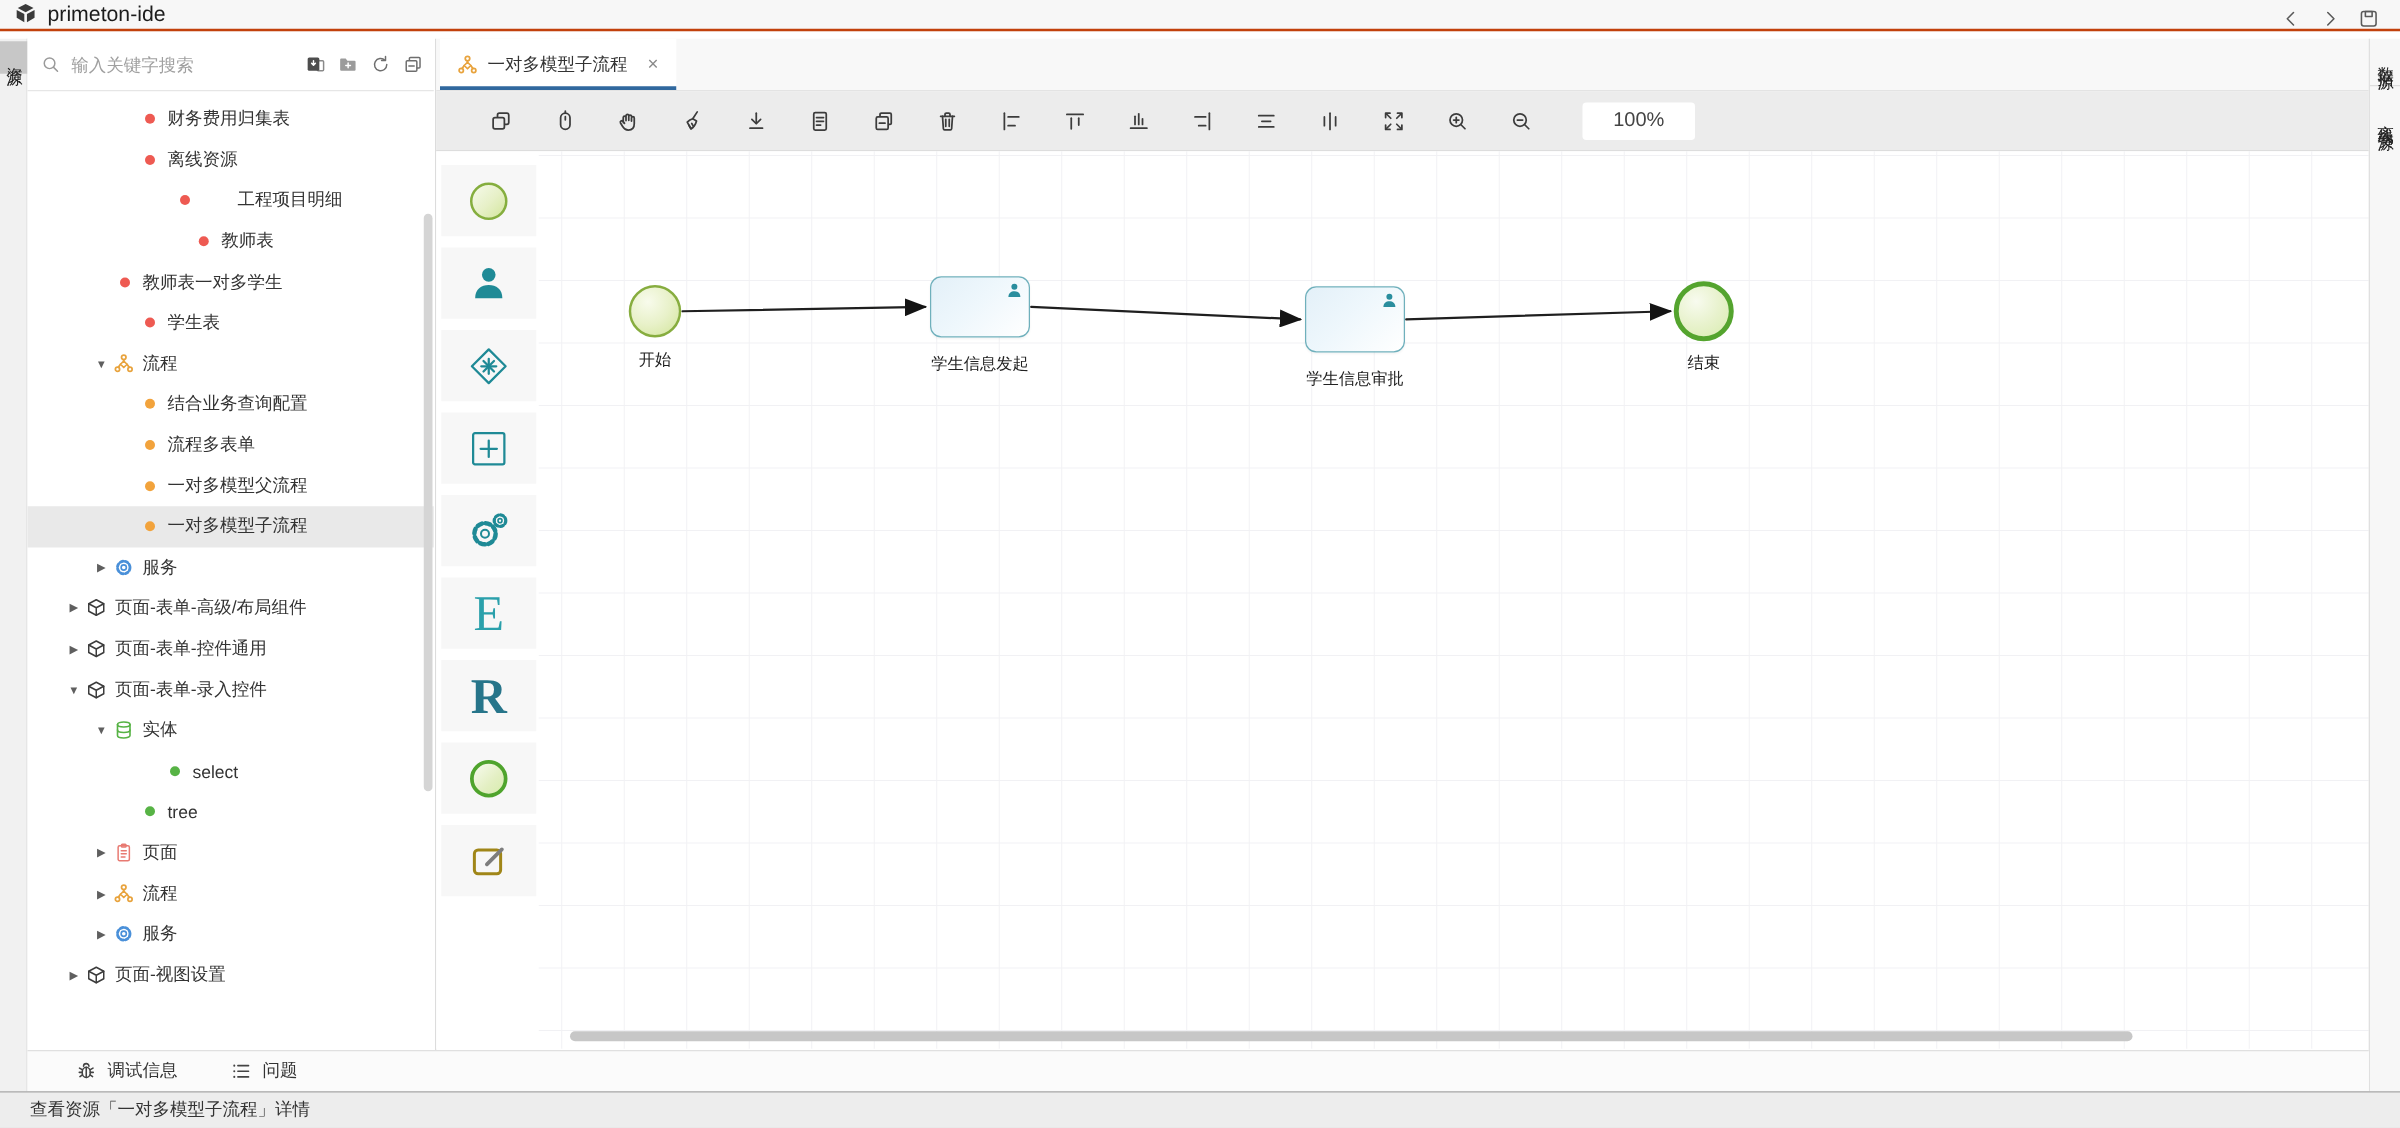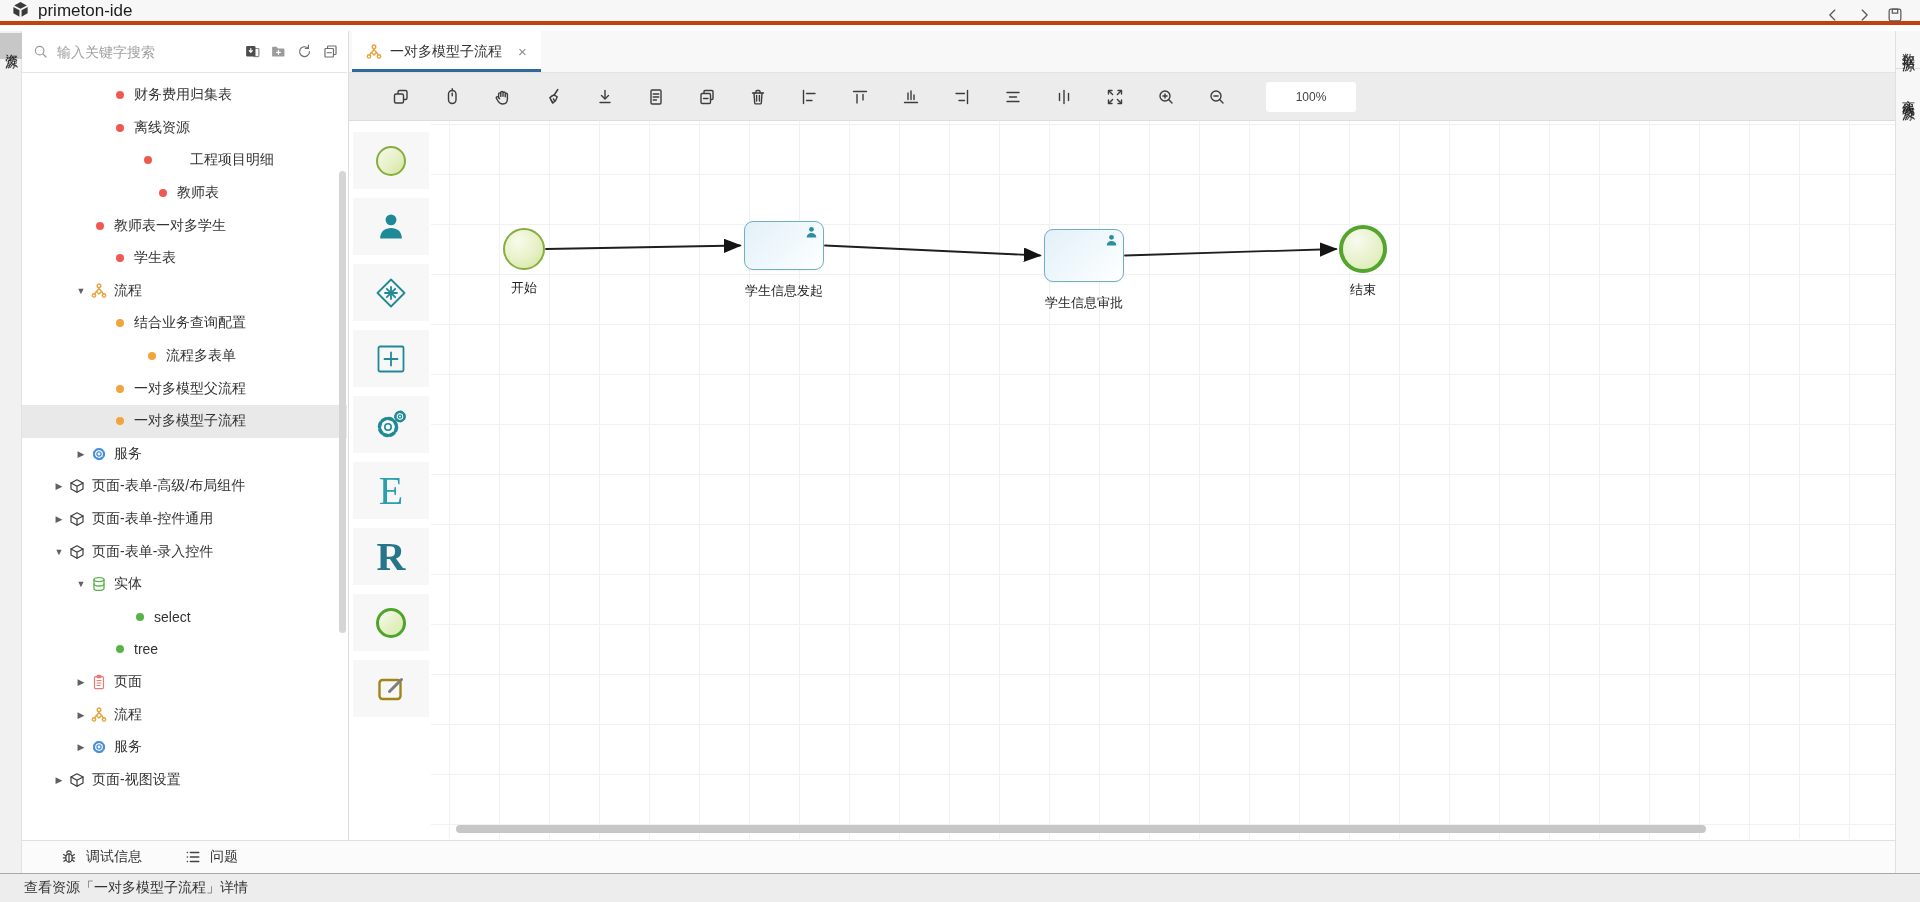--- a/index.html
+++ b/index.html
@@ -2,21 +2,21 @@
 <html><head>
 <meta charset="utf-8">
 <style>
   html,body{margin:0;padding:0;background:#d8d8d8;}
   #app{position:relative;width:1920px;height:902px;background:#fff;overflow:hidden;
        font-family:"Liberation Sans",sans-serif;color:#333;}
   svg{fill:none;stroke:#3f3f3f;stroke-width:1.4;stroke-linecap:round;stroke-linejoin:round;display:block;}
 
   
   #titlebar{position:absolute;left:0;top:0;width:1920px;height:25px;background:#f7f7f7;
-            border-bottom:4px solid #c2410c;display:flex;align-items:center;padding-left:10px;box-sizing:border-box;}
+            border-bottom:2px solid #c2410c;display:flex;align-items:center;padding-left:10px;box-sizing:border-box;}
   #titlebar .logo{width:21px;height:21px;margin-right:7px;}
   #titlebar .logo svg{width:21px;height:21px;}
   #titlebar .app-title{font-size:17px;color:#1c1c1c;}
   #titlebar .tb-right{position:absolute;right:16px;top:0;height:30px;display:flex;align-items:center;gap:13px;}
   #titlebar .tb-right span svg{width:18px;height:18px;stroke:#5a5a5a;}
 
   
   #left-strip{position:absolute;left:0;top:31px;width:22px;height:842px;background:#f1f1f1;border-right:1px solid #e2e2e2;box-sizing:border-box;}
   .v-tab{writing-mode:vertical-rl;text-orientation:upright;letter-spacing:3px;font-size:13px;color:#222;
          display:flex;align-items:center;justify-content:center;}
@@ -45,21 +45,21 @@
   #tabbar{height:42px;background:#f8f8f8;border-bottom:1px solid #e3e3e3;display:flex;align-items:flex-end;box-sizing:border-box;}
   .tab{position:relative;height:41px;background:#fff;display:flex;align-items:center;padding:0 14px;margin-left:3px;gap:8px;}
   .tab::after{content:"";position:absolute;left:0;right:0;bottom:0;height:3px;background:#30689e;}
   .tab .tab-flow-icon svg{width:16px;height:16px;}
   .tab .tab-title{font-size:14px;color:#333;}
   .tab .tab-close{font-size:15px;color:#8a8a8a;margin-left:8px;cursor:pointer;}
 
   #toolbar{height:48px;background:#ececec;border-bottom:1px solid #dddddd;display:flex;align-items:center;padding-left:42px;box-sizing:border-box;}
   .tbtn{width:20px;height:20px;margin-right:31px;cursor:pointer;}
   .tbtn svg{width:20px;height:20px;stroke:#3c3c3c;}
-  .zoombox{width:90px;height:30px;background:#fff;border-radius:3px;display:flex;align-items:center;justify-content:center;font-size:12px;color:#444;margin-left:8px;}
+  .zoombox{width:90px;height:30px;background:#fff;border-radius:3px;display:flex;align-items:center;justify-content:center;font-size:16px;color:#444;margin-left:8px;}
 
   #workarea{position:relative;height:718px;background:#fff;}
   #palette{position:absolute;left:4px;top:11px;width:76px;}
   .pal-cell{width:76px;height:57px;margin-bottom:9px;background:#f7f7f7;display:flex;align-items:center;justify-content:center;cursor:grab;}
   .pal-cell svg{width:34px;height:34px;}
   .pal-circle{width:30px;height:30px;border-radius:50%;box-sizing:border-box;}
   .pal-circle.start{border:2px solid #85ae3e;background:linear-gradient(135deg,#f6faeb 0%,#e6f0c6 55%,#d3e69c 100%);}
   .pal-circle.end{border:3px solid #4fa42c;background:linear-gradient(135deg,#f8fbef 0%,#e3efc2 60%,#d8ecae 100%);}
   .letter{font-family:"Liberation Serif",serif;font-size:40px;line-height:1;}
   .letter.e{color:#2aa0ab;font-weight:500;}
@@ -217,21 +217,21 @@
               </g>
             </svg>
           </span>
           <span>流程</span>
         </div>
         <div class="trow" style="padding-left: 74px;">
           <span class="arrow"></span>
           <span class="dot" style="background: rgb(242, 163, 60);"></span>
           <span>结合业务查询配置</span>
         </div>
-        <div class="trow" style="padding-left: 74px; margin-left: 32px;">
+        <div class="trow" style="padding-left: 74px;">
           <span class="arrow"></span>
           <span class="dot" style="background: rgb(242, 163, 60);"></span>
           <span>流程多表单</span>
         </div>
         <div class="trow" style="padding-left: 74px; text-align: center;">
           <span class="arrow"></span>
           <span class="dot" style="background: rgb(242, 163, 60);"></span>
           <span>一对多模型父流程</span>
         </div>
         <div class="trow selected" style="padding-left: 74px;">

